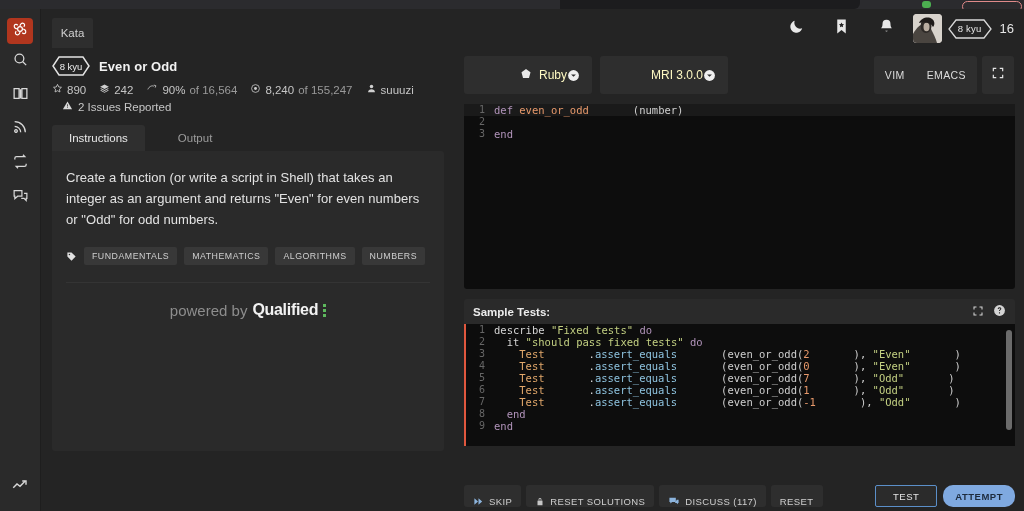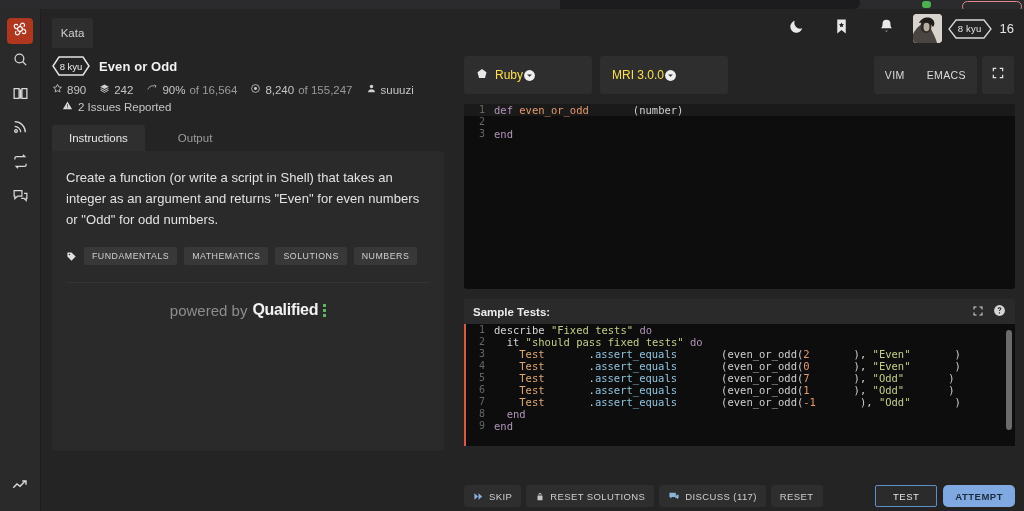--- a/index.html
+++ b/index.html
@@ -142,22 +142,22 @@
   
   .rightcol {
     position: absolute; top: 48px; left: 455px; width: 569px; height: 463px;
     background: #242424;
   }
   .langbar {
     display: flex; align-items: center; padding: 8px 10px 0 9px; gap: 8px;
   }
   .sel {
     background: #2e2e2e; border-radius: 3px; height: 38px; display: flex;
-    align-items: center; justify-content: flex-start; padding: 0 12px;
-    color: #fde047; font-size: 12px;
+    align-items: center; justify-content: flex-end; padding: 0 12px;
+    color: #fef9c3; font-size: 12px;
   }
   .sel.lang { width: 128px; }
   .sel.ver { width: 128px; }
   .sel .lbl { display: flex; align-items: center; gap: 7px; }
   .caret { color: #efefef; display: flex; }
   .editorbtns { margin-left: auto; display: flex; align-items: center; gap: 5px; }
   .vimemacs {
     background: #2e2e2e; border-radius: 3px; height: 38px; display: flex; align-items: center;
   }
   .vbtn {
@@ -203,36 +203,36 @@
     background: #6b6b6b; border-radius: 3px;
   }
 
   
   .actionbar {
     position: absolute; bottom: 0; left: 455px; width: 569px; height: 30px;
     background: #242424; display: flex; align-items: center; padding: 0 9px; gap: 5px;
   }
   .abtn {
     background: #2e2e2e; border-radius: 3px; height: 22px; padding: 0 9px;
-    display: flex; align-items: center; gap: 5px;
+    display: flex; align-items: flex-end; gap: 5px;
     color: #cfcfcf; font-size: 9.5px; letter-spacing: .4px;
   }
   .abtn.plain { background: #2e2e2e; }
   .abtn .bi { color: #8cb4dd; display: flex; }
   .abtn .bi.lock { color: #c6c6c6; }
   .abtn .bi.chat { color: #8cb4dd; }
   .right-actions { margin-left: auto; display: flex; align-items: center; gap: 6px; }
   .btn-test {
     height: 22px; padding: 0 17px; display: flex; align-items: center;
     border: 1px solid #5b8fc9; border-radius: 2px; color: #e4e4e4;
     font-size: 9.5px; letter-spacing: .5px; background: #2b2b2b;
   }
   .btn-attempt {
     height: 22px; padding: 0 12px; display: flex; align-items: center;
-    border-radius: 5px; background: #7fa9e0; color: #1d2b3d;
+    border-radius: 10px; background: #7fa9e0; color: #1d2b3d;
     font-size: 9.5px; letter-spacing: .5px; font-weight: 700;
   }
 </style>
 </head>
 <body>
 
 <div id="app">
 
   <div class="chrome-strip">
     <div class="chrome-tabdark"></div>
@@ -426,21 +426,21 @@
 
       <div class="tagrow">
         <span class="tagicon">
           <svg width="11" height="11" viewBox="0 0 24 24" fill="#e0e0e0">
             <path d="M3 3h9l9 9-9 9-9-9z"></path>
               <circle cx="7.5" cy="7.5" r="1.6" fill="#2a2a2a"></circle>
           </svg>
         </span>
         <span class="tagpill">FUNDAMENTALS</span>
         <span class="tagpill">MATHEMATICS</span>
-        <span class="tagpill">SOLUTIONS</span>
+        <span class="tagpill">ALGORITHMS</span>
         <span class="tagpill">NUMBERS</span>
       </div>
 
       <div class="divider"></div>
 
       <div class="powered">
         <span class="pw-by">powered by</span>
         <span class="pw-q">Qualified</span>
         <span class="pw-dots">
             <i></i>

